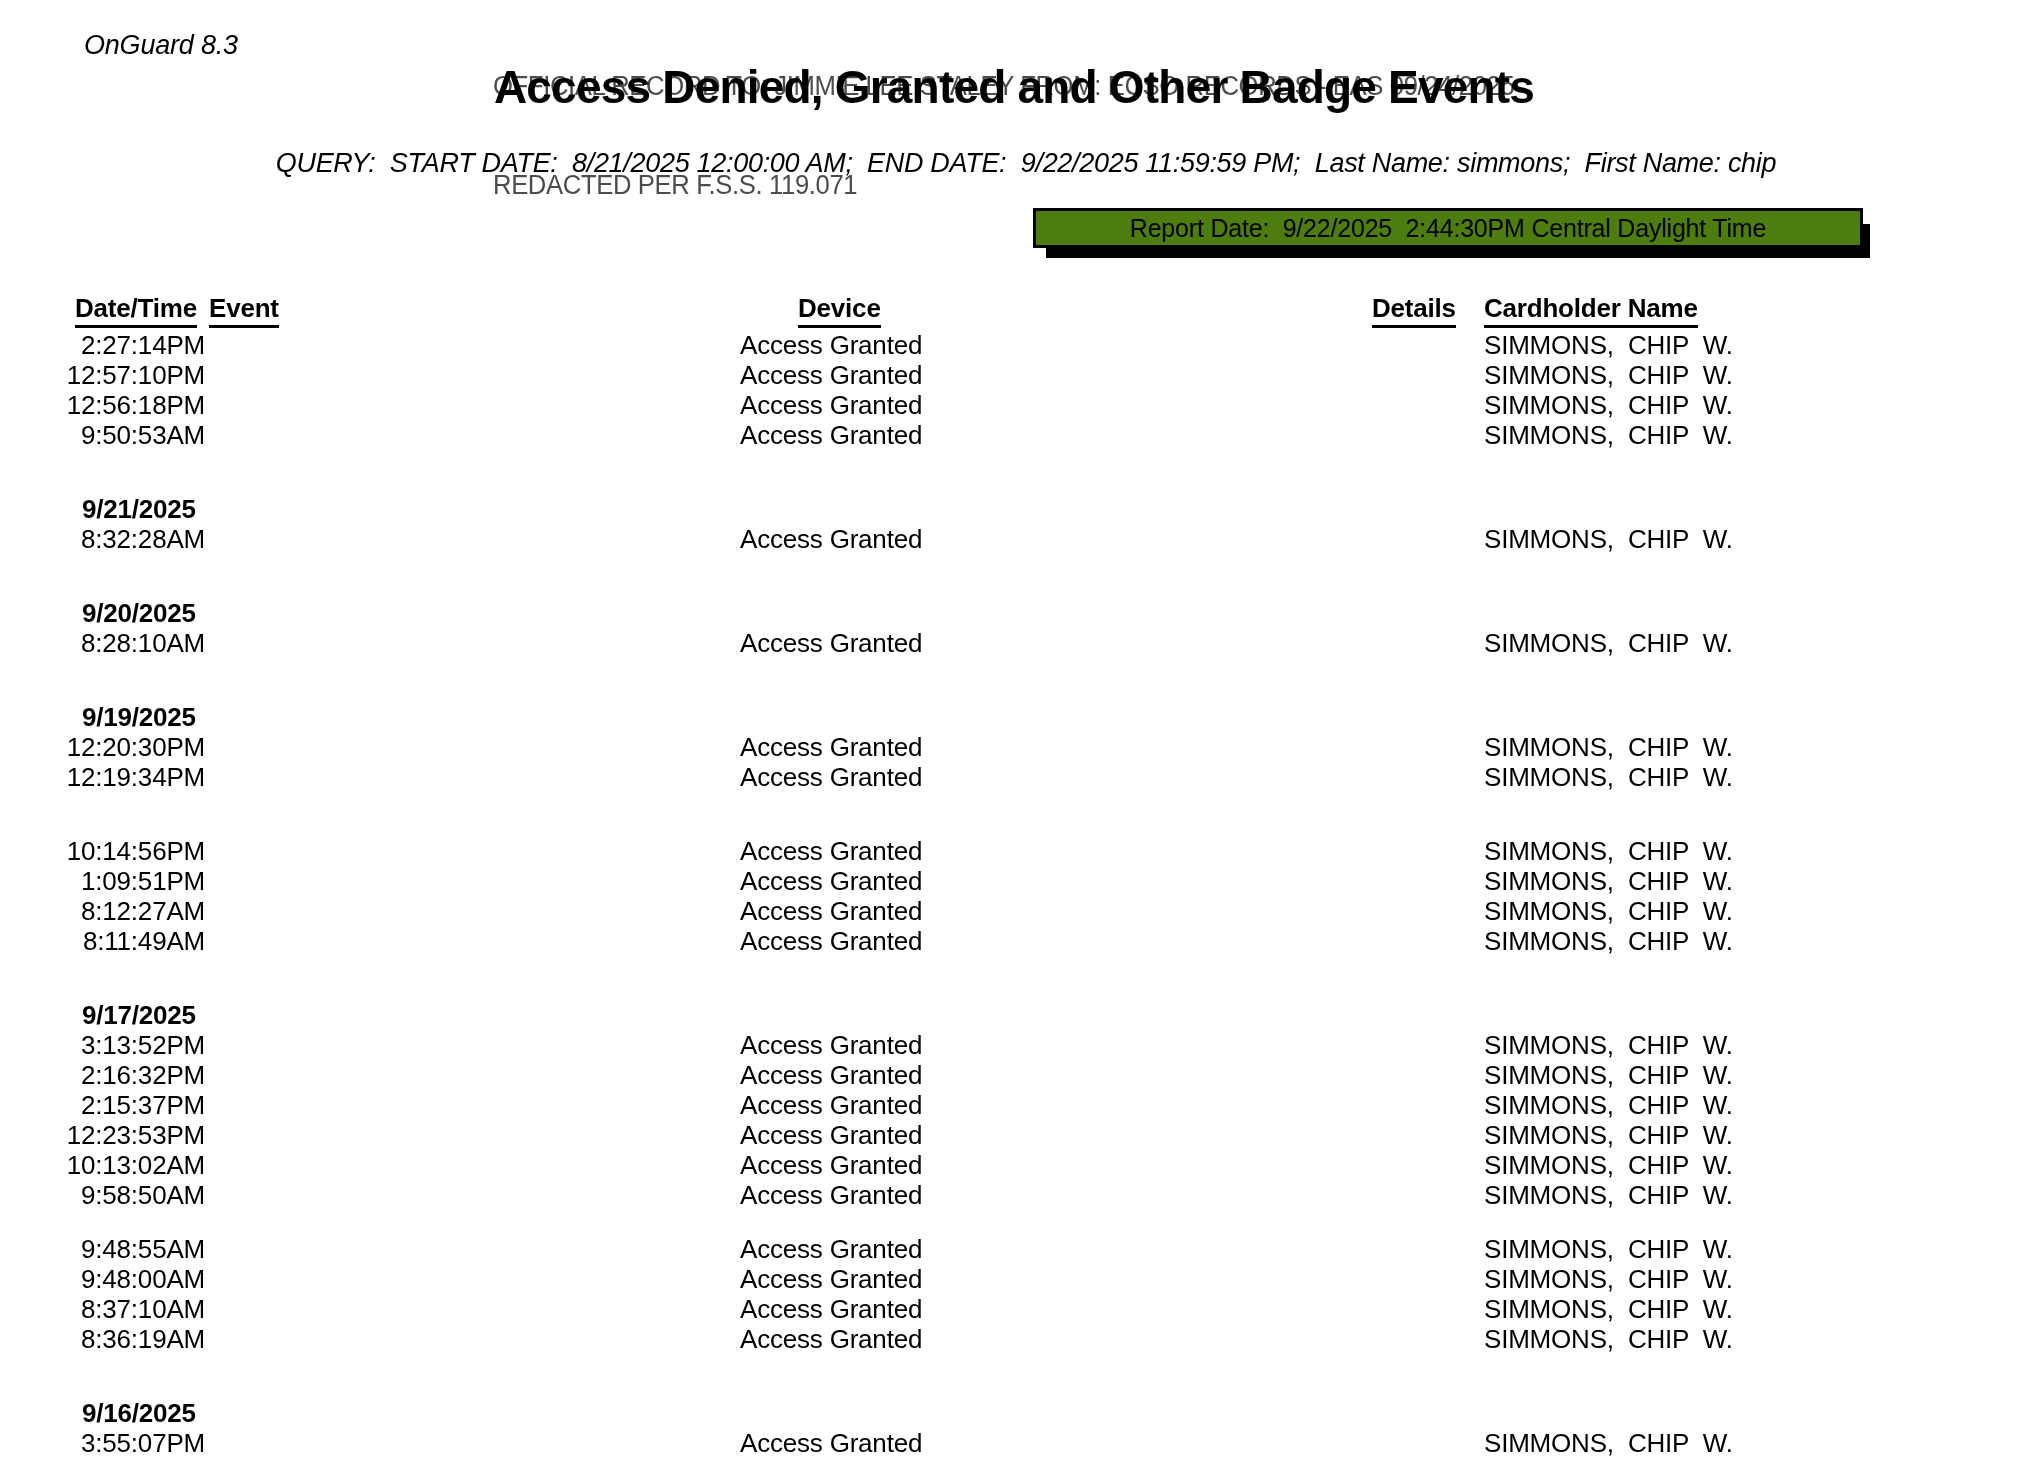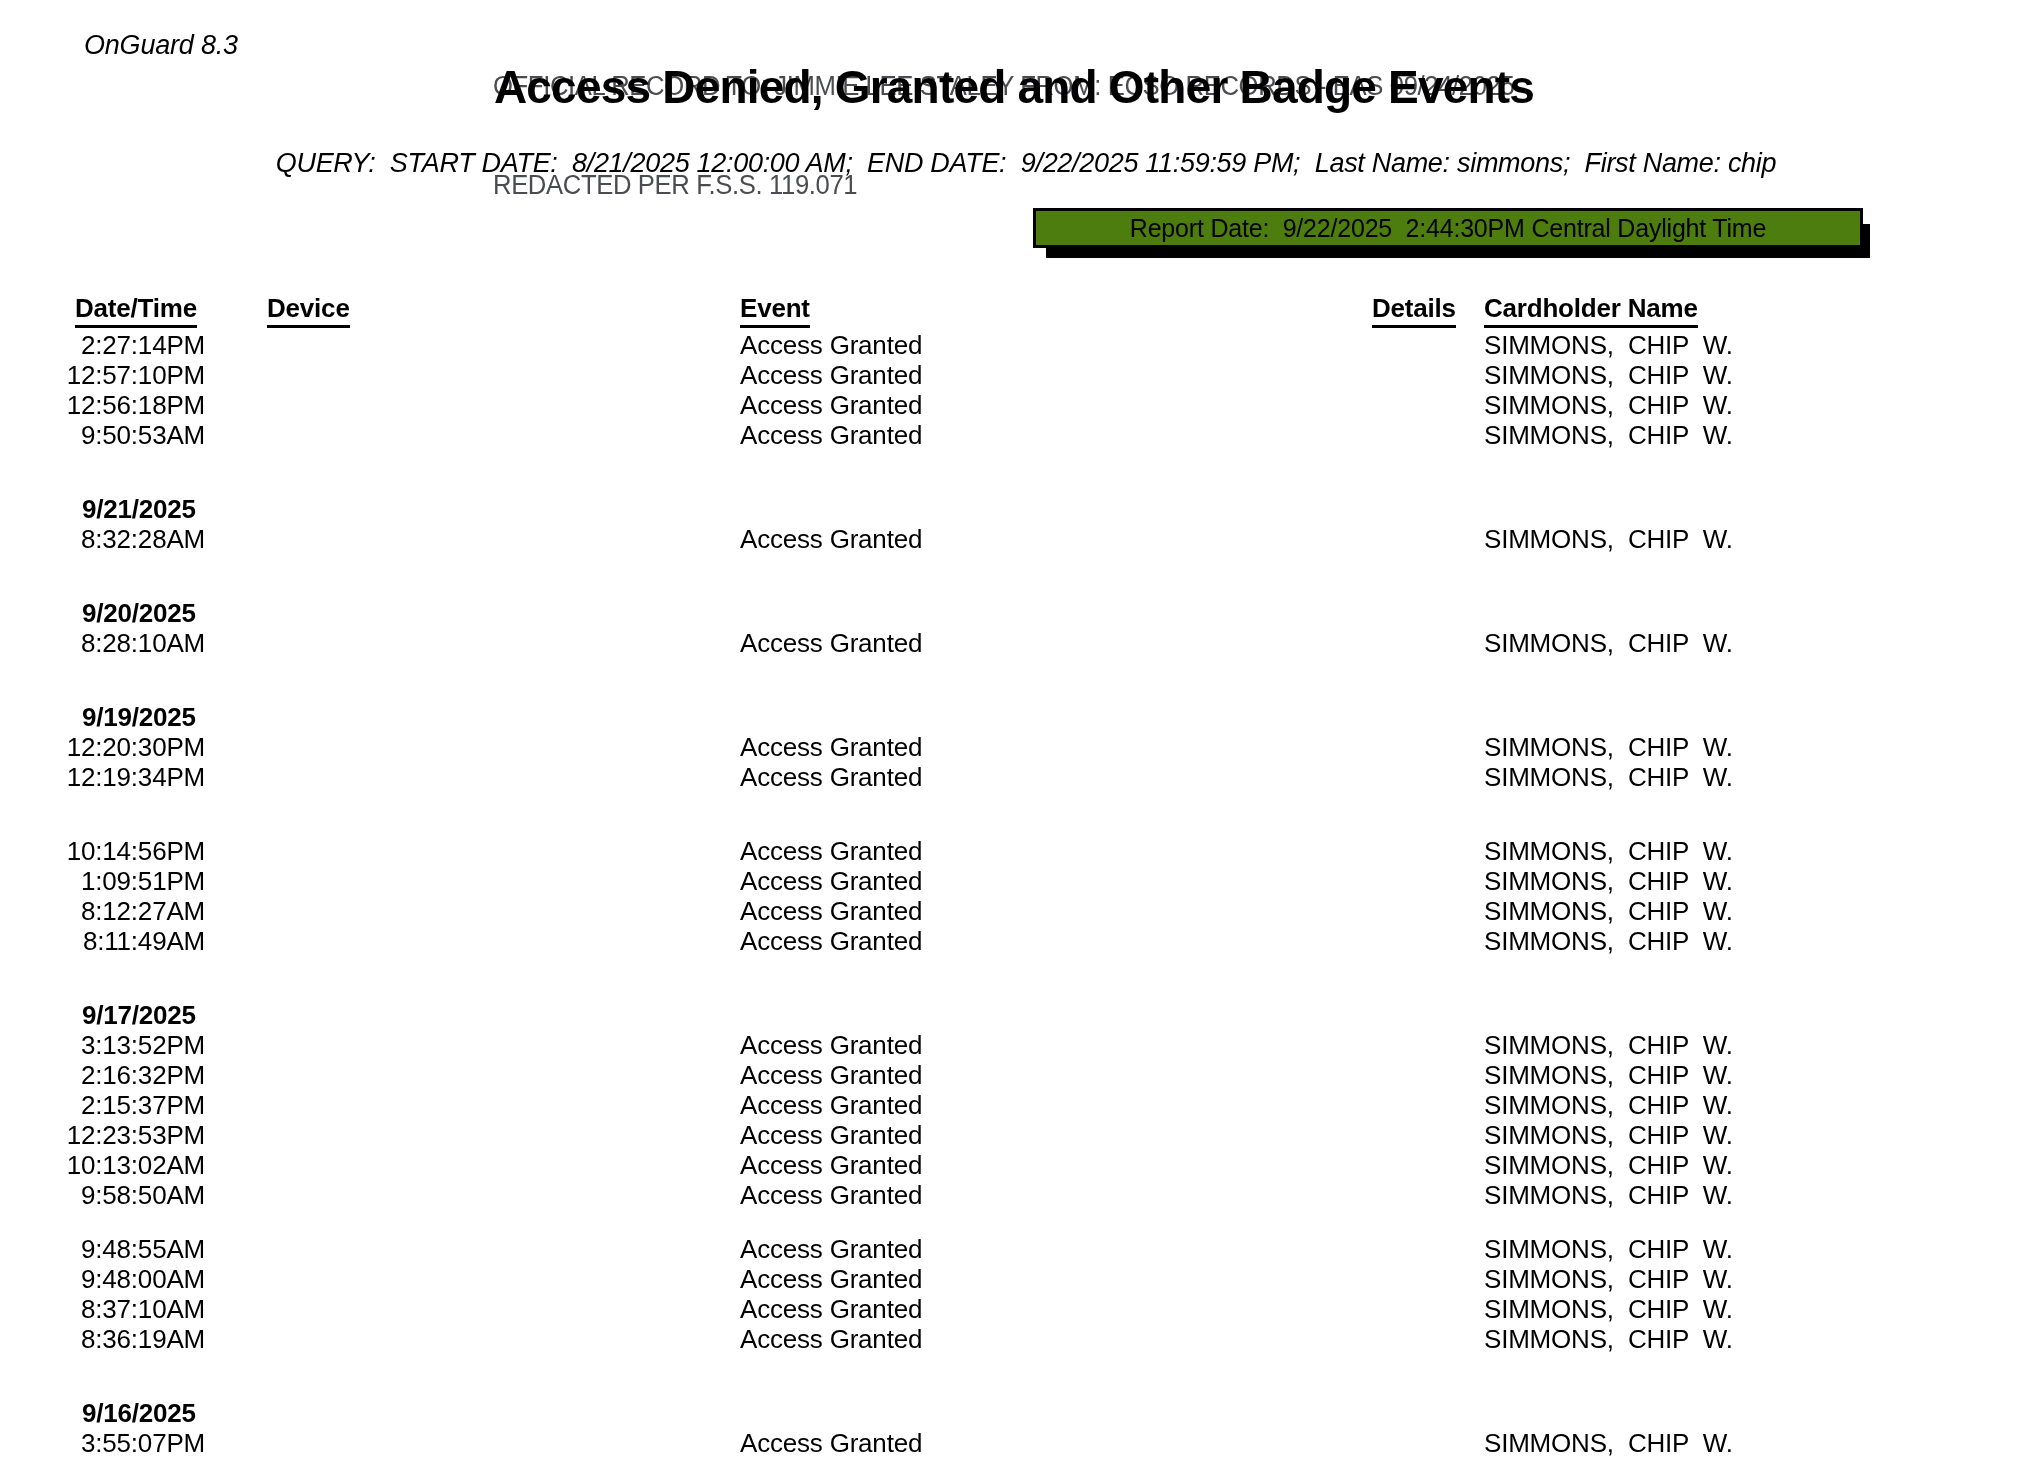--- a/index.html
+++ b/index.html
@@ -78,22 +78,22 @@
 
 <div class="query">QUERY:  START DATE:  8/21/2025 12:00:00 AM;  END DATE:  9/22/2025 11:59:59 PM;  Last Name: simmons;  First Name: chip</div>
 
 <div class="report-box">
   <span class="rb-text">Report Date:  9/22/2025  2:44:30PM Central Daylight Time</span>
 </div>
 
 <div class="table">
   <div class="hrow">
     <div class="h h-datetime"><span>Date/Time</span></div>
+    <div class="h h-event"><span>Event</span></div>
     <div class="h h-device"><span>Device</span></div>
-    <div class="h h-event"><span>Event</span></div>
     <div class="h h-details"><span>Details</span></div>
     <div class="h h-cardholder"><span>Cardholder Name</span></div>
   </div>
   <div>
       <div class="group first">
         <div class="row">
           <div class="c-time">2:27:14PM</div>
           <div class="c-dev"></div>
           <div class="c-event">Access Granted</div>
           <div class="c-det"></div>

